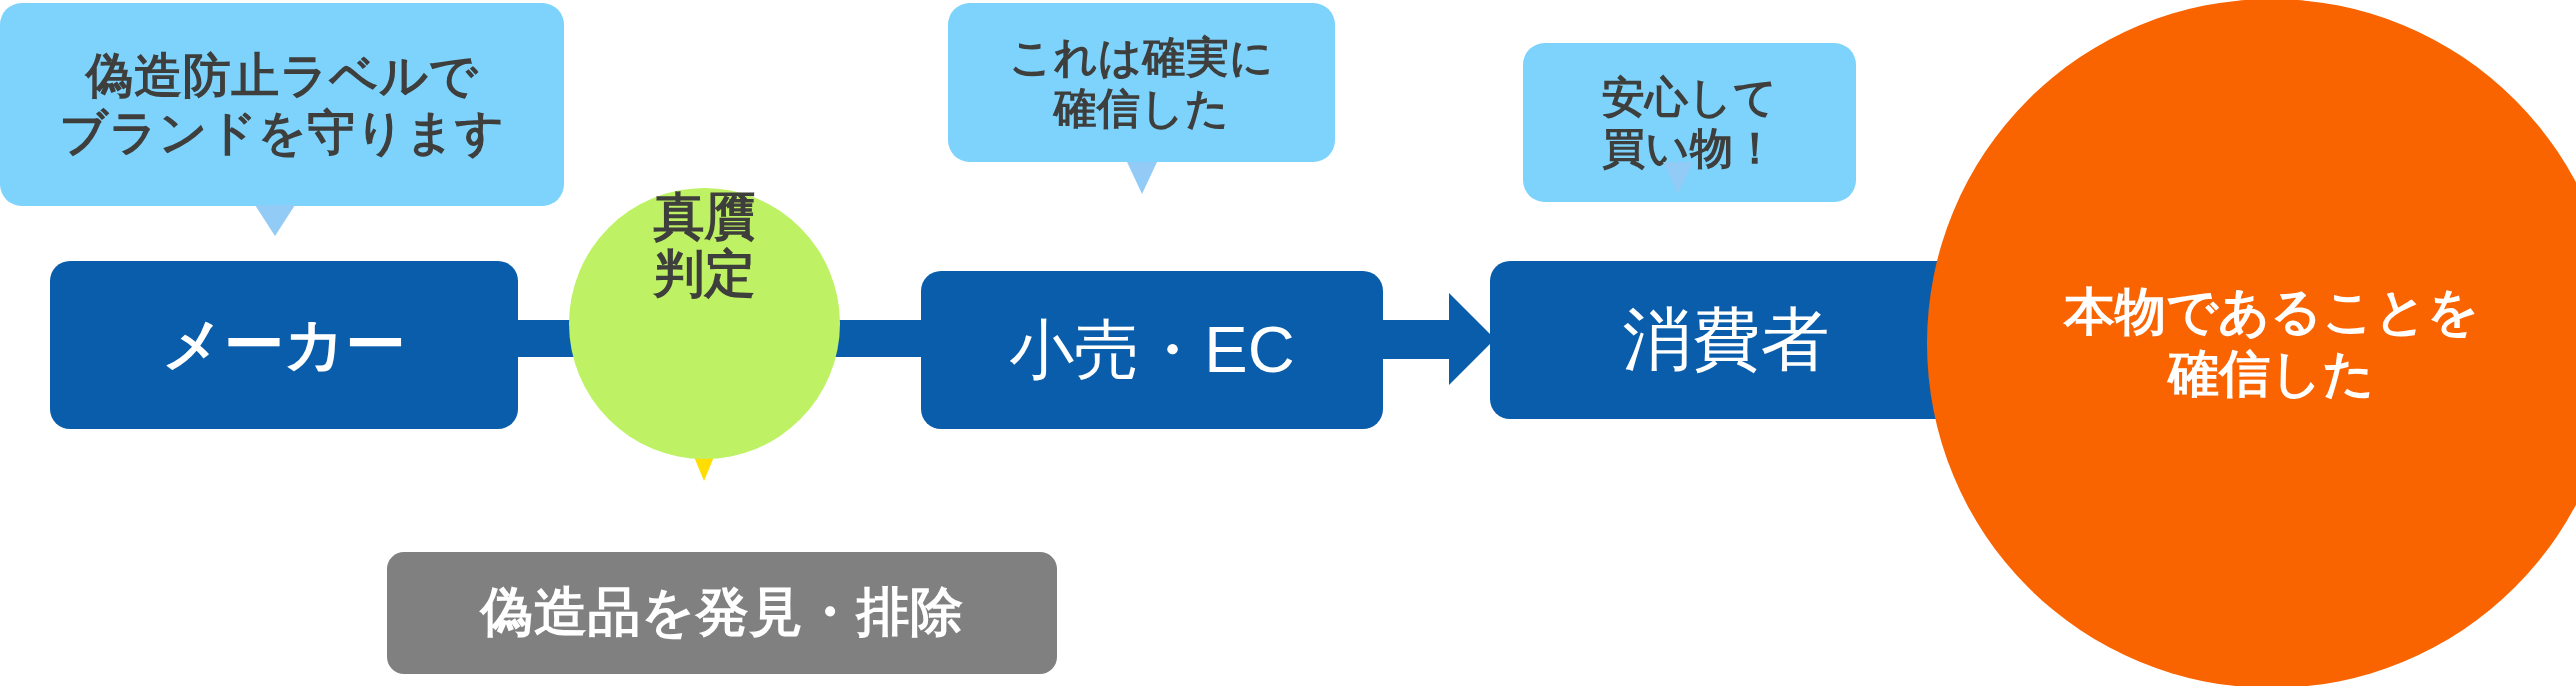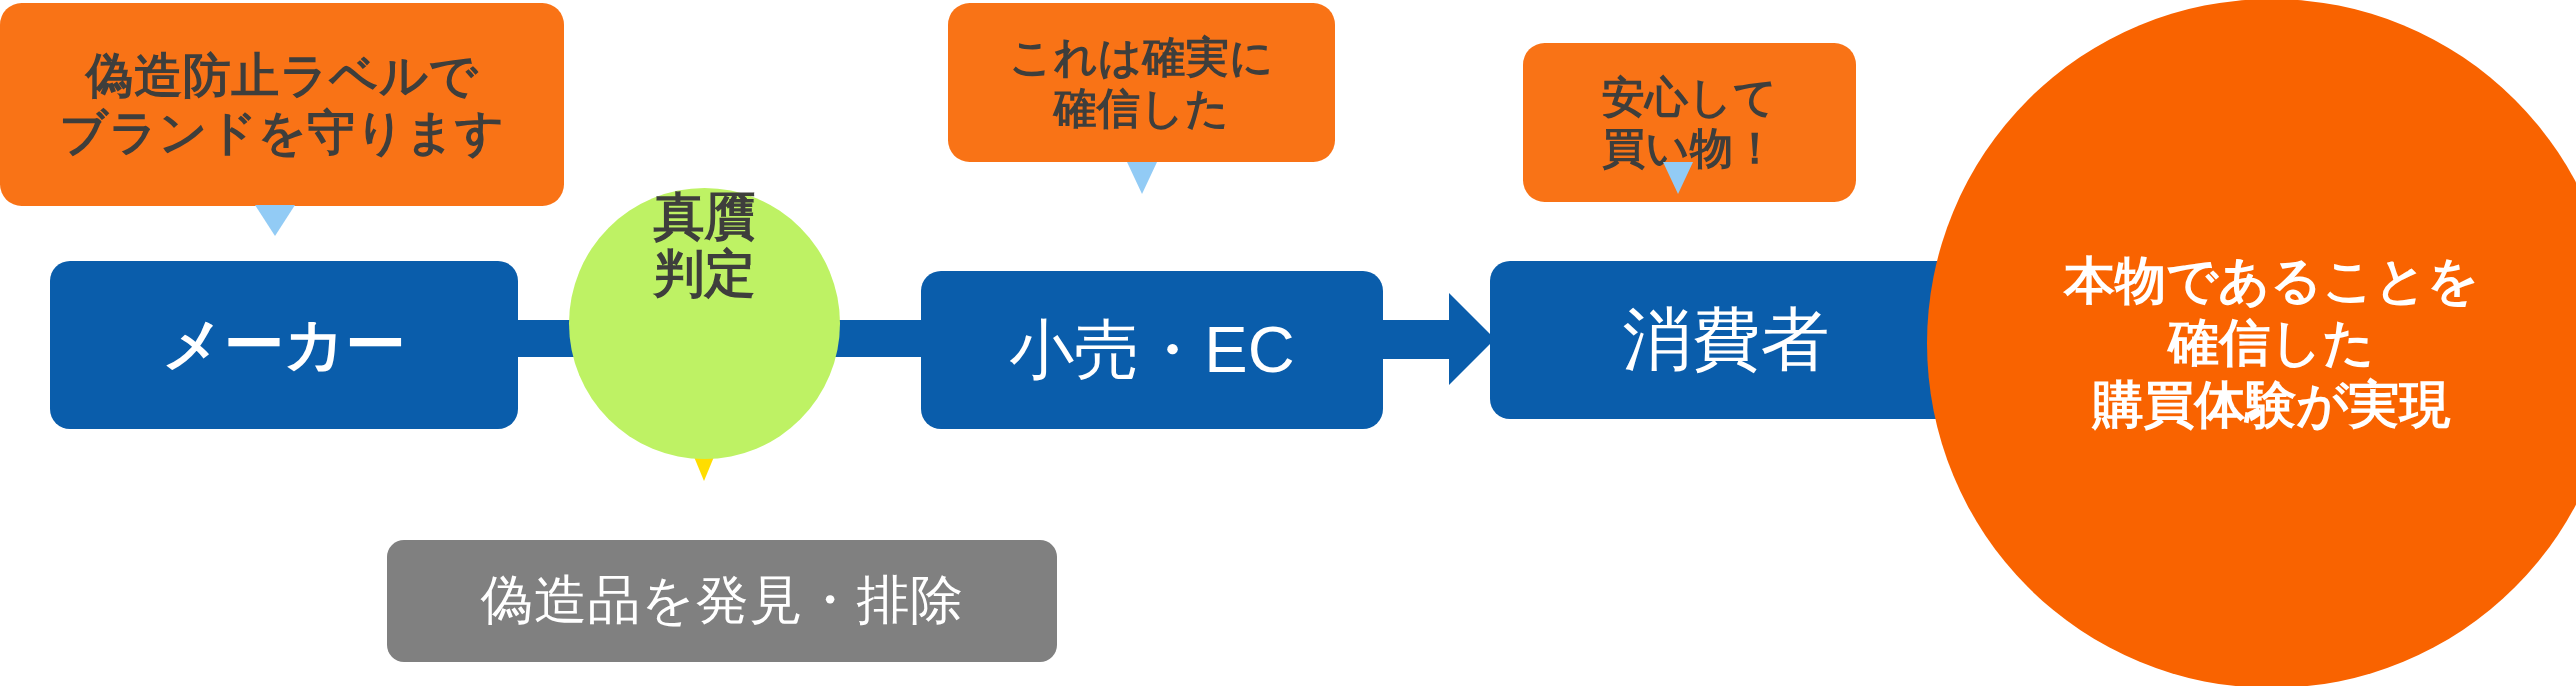--- a/index.html
+++ b/index.html
@@ -14,21 +14,21 @@
     position: relative;
     width: 2576px;
     height: 687px;
     background: #ffffff;
     overflow: hidden;
   }
 
   
   .bubble {
     position: absolute;
-    background: #f97316;
+    background: #7dd3fc;
     border-radius: 21.7px;
     color: #3E3E3C;
     font-weight: bold;
     text-align: center;
     display: flex;
     flex-direction: column;
     align-items: center;
     justify-content: center;
     line-height: 1.18;
     letter-spacing: 0.01em;
@@ -98,26 +98,27 @@
     border-right: 26px solid transparent;
     border-top: 63px solid #FFDD00;
   }
 
   
   .gray-box {
     position: absolute;
     background: #808080;
     border-radius: 17px;
     color: #ffffff;
-    font-weight: normal;
+    font-weight: bold;
     display: flex;
     align-items: center;
     justify-content: center;
     white-space: nowrap;
     letter-spacing: 0.01em;
+    margin-top: 12px;
   }
 
   
   .orange-circle {
     position: absolute;
     background: #F96300;
     border-radius: 50%;
     color: #ffffff;
     font-weight: bold;
     display: flex;
@@ -173,21 +174,20 @@
   <div class="arrow-shaft" style="left:1383px; top:320px; width:70px; height:39px;"></div>
   <div class="arrow-head" style="left:1449px; top:293px; border-top-width:46px; border-bottom-width:46px; border-left-width:46px;"></div>
 
   <div class="flowbox" style="left:1490px; top:261px; width:472px; height:158px; font-size:69px;">
     <span>消費者</span>
   </div>
 
   <div class="orange-circle" style="left:1927px; top:-1.5px; width:689px; height:689px; font-size:51px;">
     <span class="ln">本物であることを</span>
     <span class="ln">確信した</span>
-    <span class="ln">購買体験が実現</span>
   </div>
 
   <div class="gray-box" style="left:387px; top:540px; width:670px; height:122px; font-size:53px;">
     <span>偽造品を発見・排除</span>
   </div>
 
 </div>
 
 
 </body></html>

